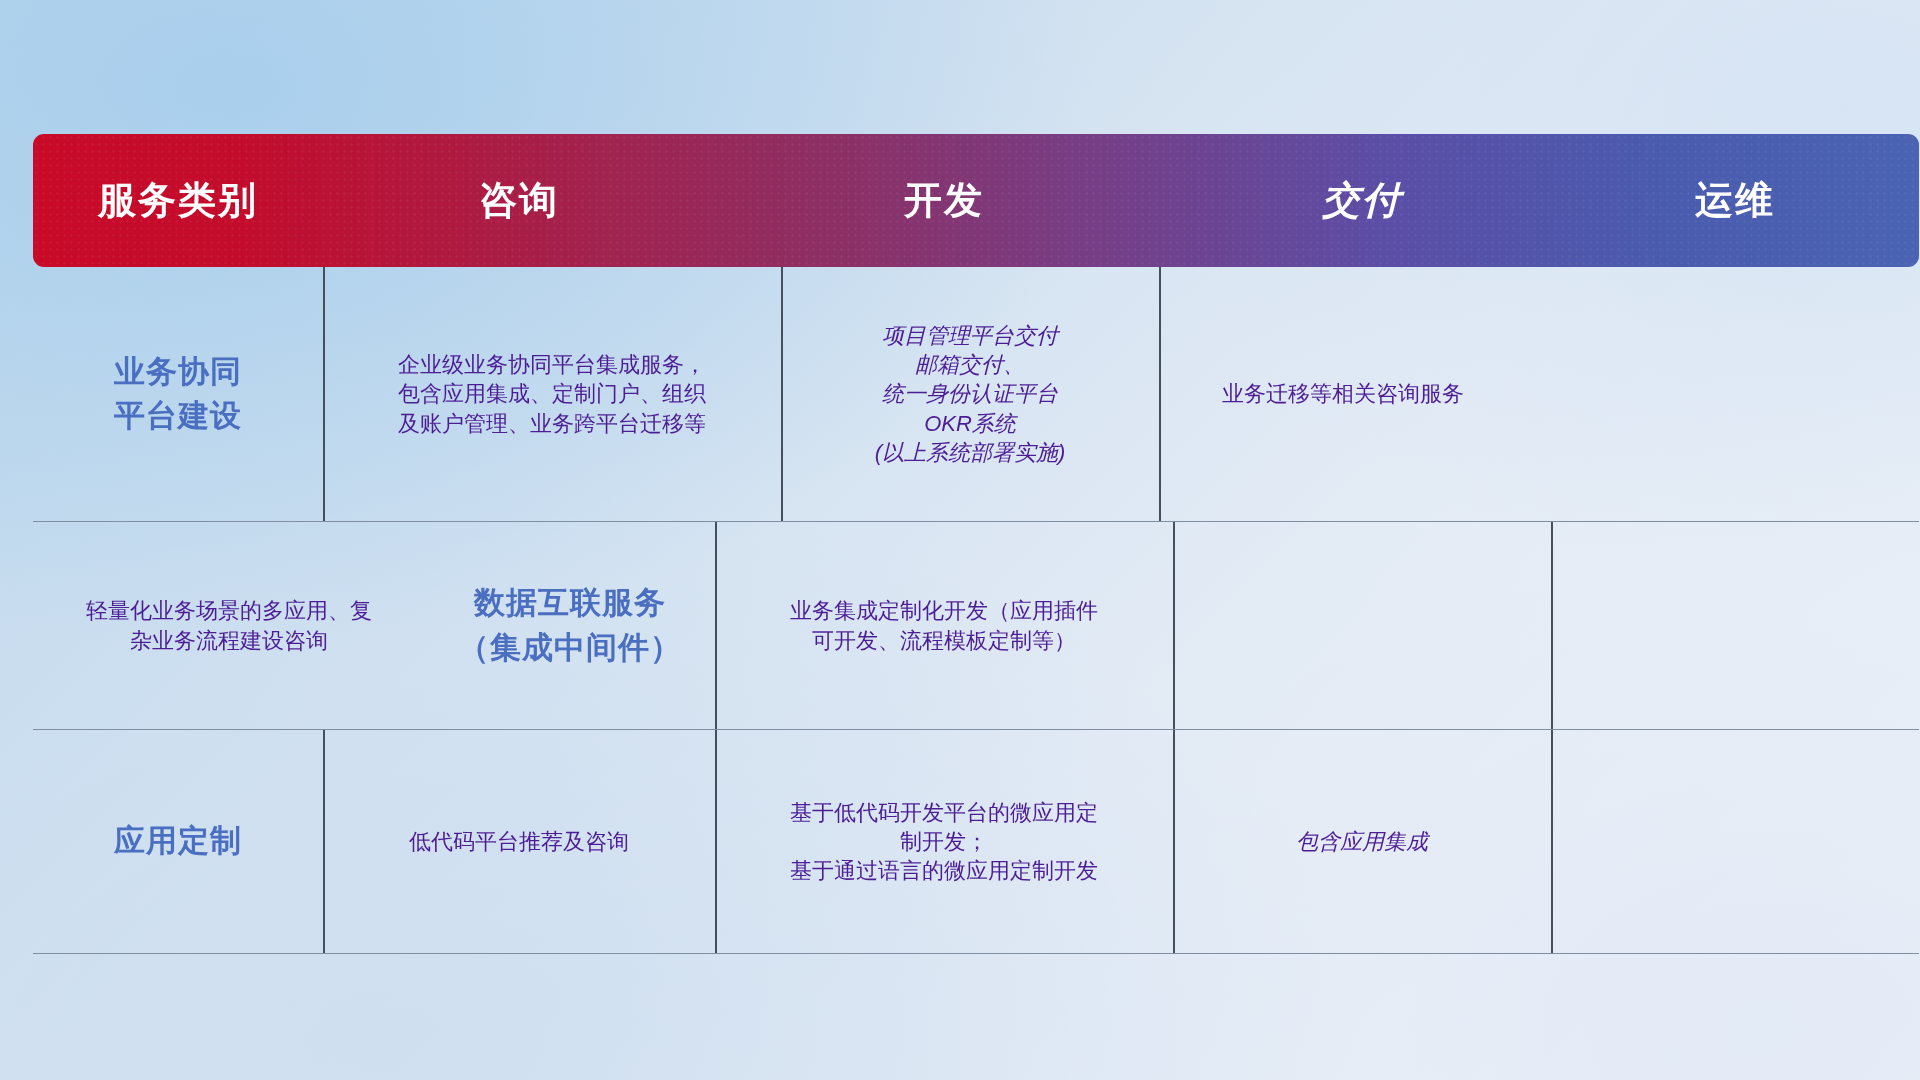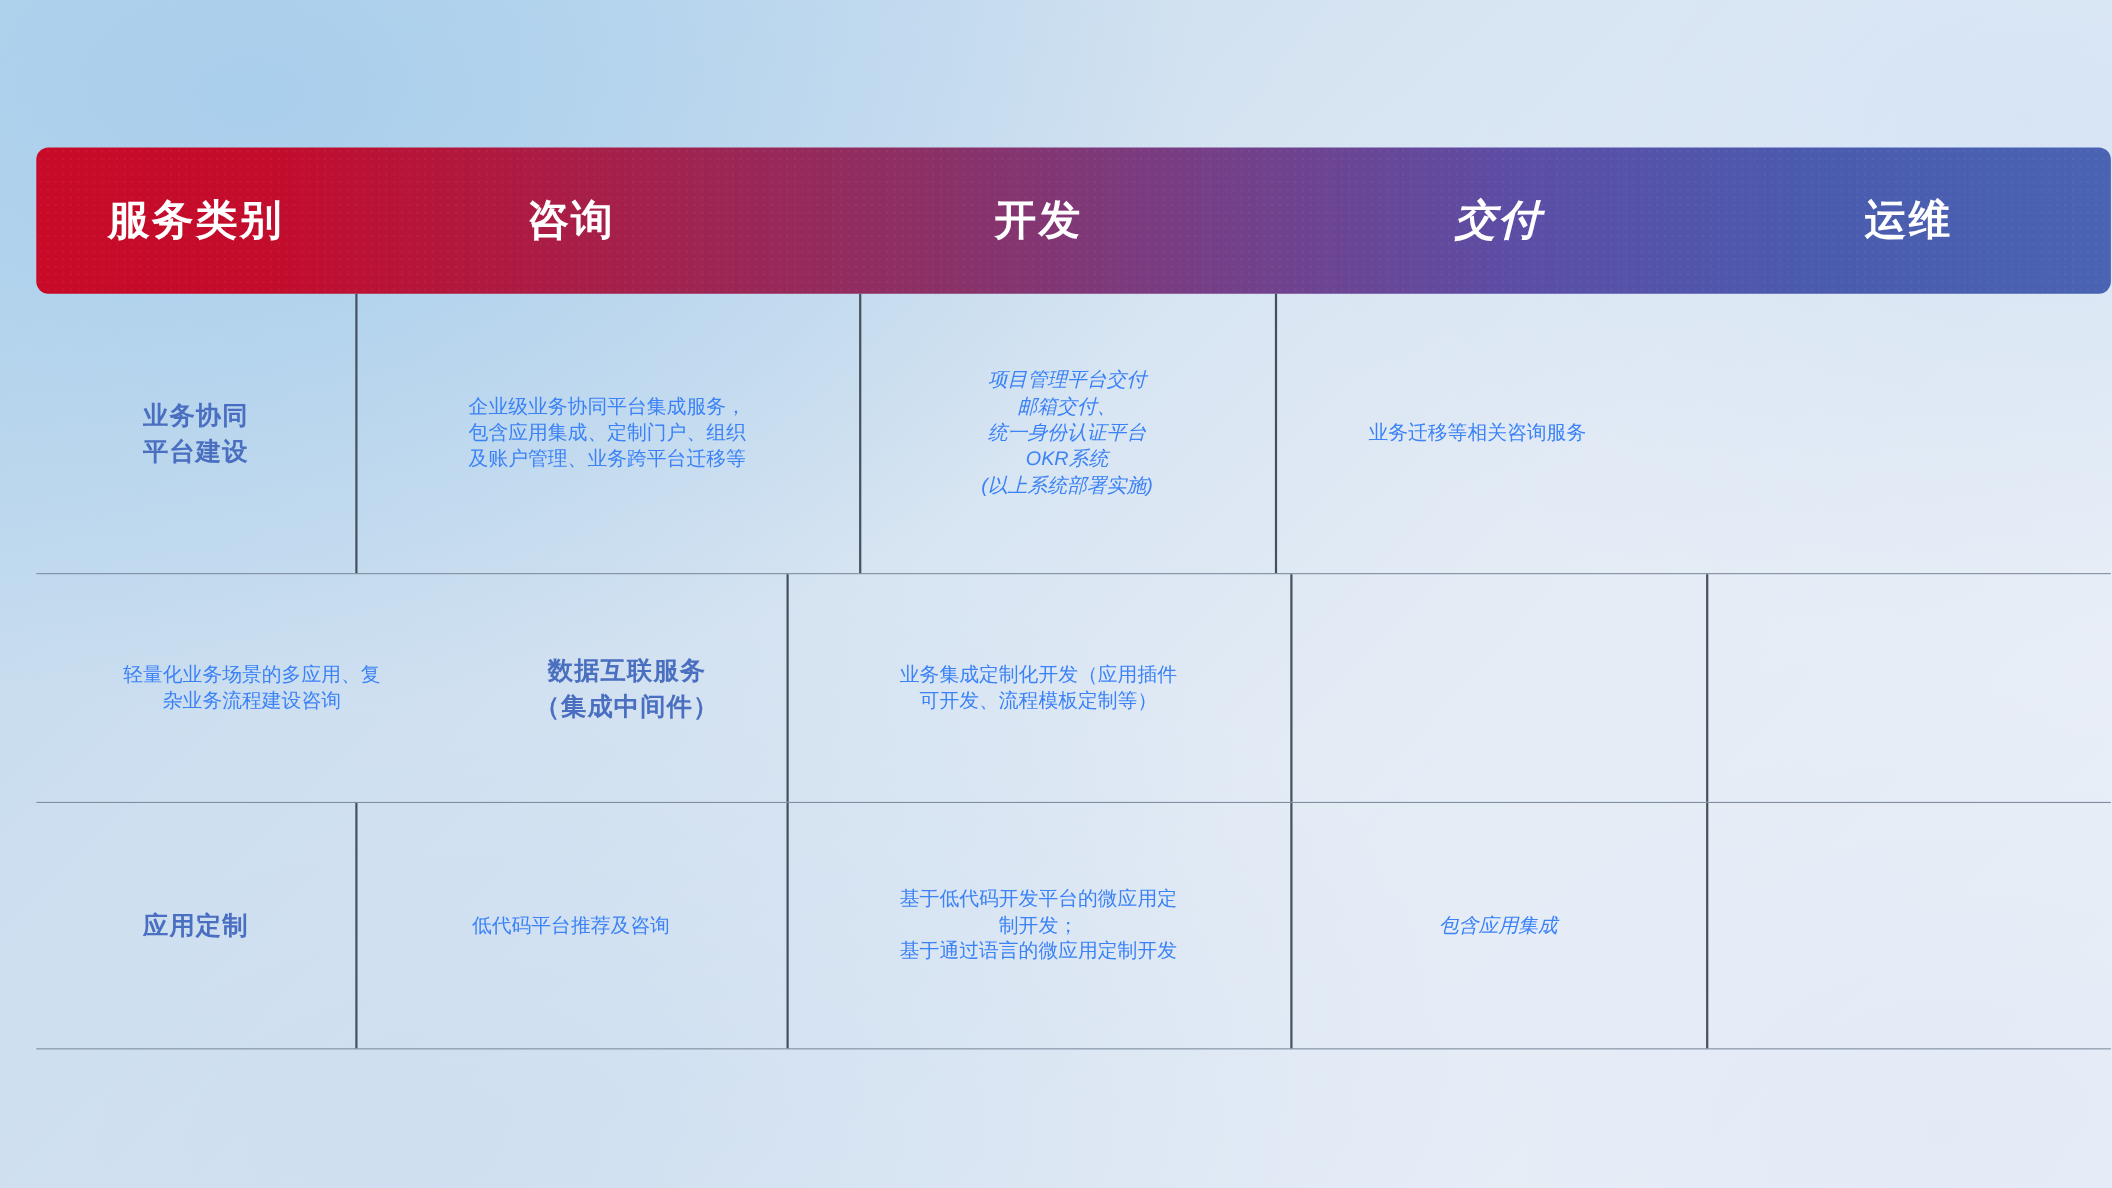--- a/index.html
+++ b/index.html
@@ -89,37 +89,37 @@
   }
   .trow:last-child { border-bottom: 1.5px solid #7f8ea0; }
 
   .td {
     position: relative;
     display: flex;
     align-items: center;
     justify-content: center;
     text-align: center;
     padding: 8px 14px;
-    font-size: 18px;
+    font-size: 22px;
     line-height: 1.33;
-    color: #3b82f6;
+    color: #4c1d95;
     white-space: pre-line;
   }
   .td + .td.sep::before {
     content: "";
     position: absolute;
     left: 0; top: 0; bottom: 0;
     width: 1.5px;
     background: #44505e;
   }
 
   .cat {
     color: #4a6fc0;
     font-weight: bold;
-    font-size: 23px;
+    font-size: 31px;
     line-height: 1.42;
     letter-spacing: 1px;
   }
 
   
   .c0 { width: 290px; }
   .c1 { width: 392px; }
   .c2 { width: 458px; }
   .c3 { width: 378px; font-style: italic; }
   .c4 { width: 368px; }

